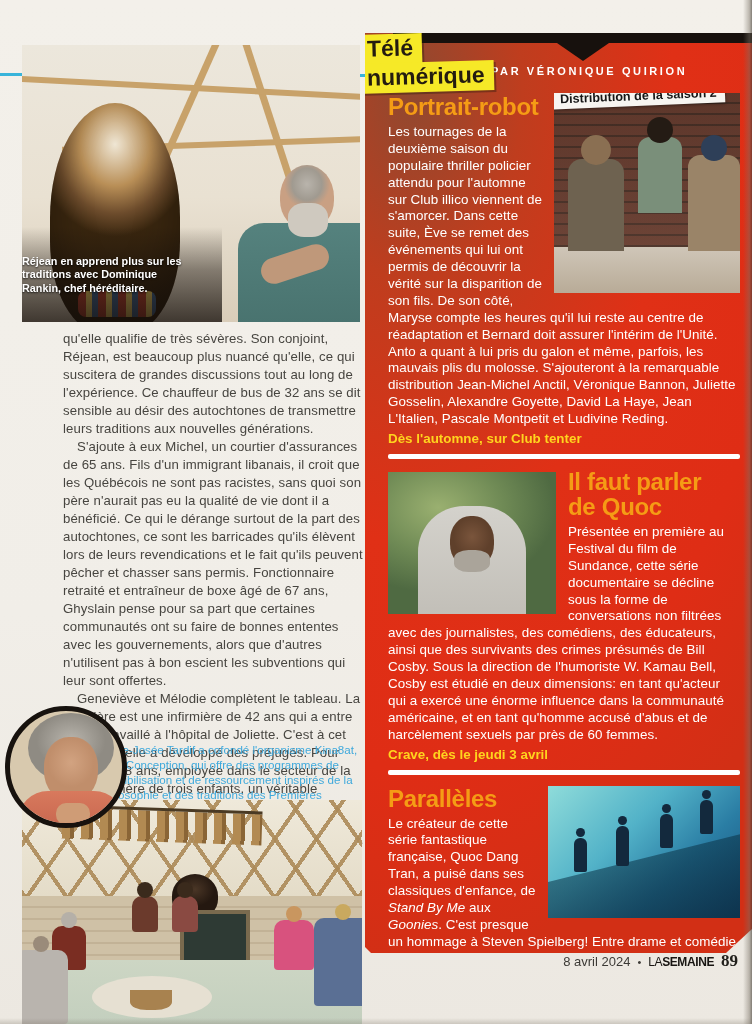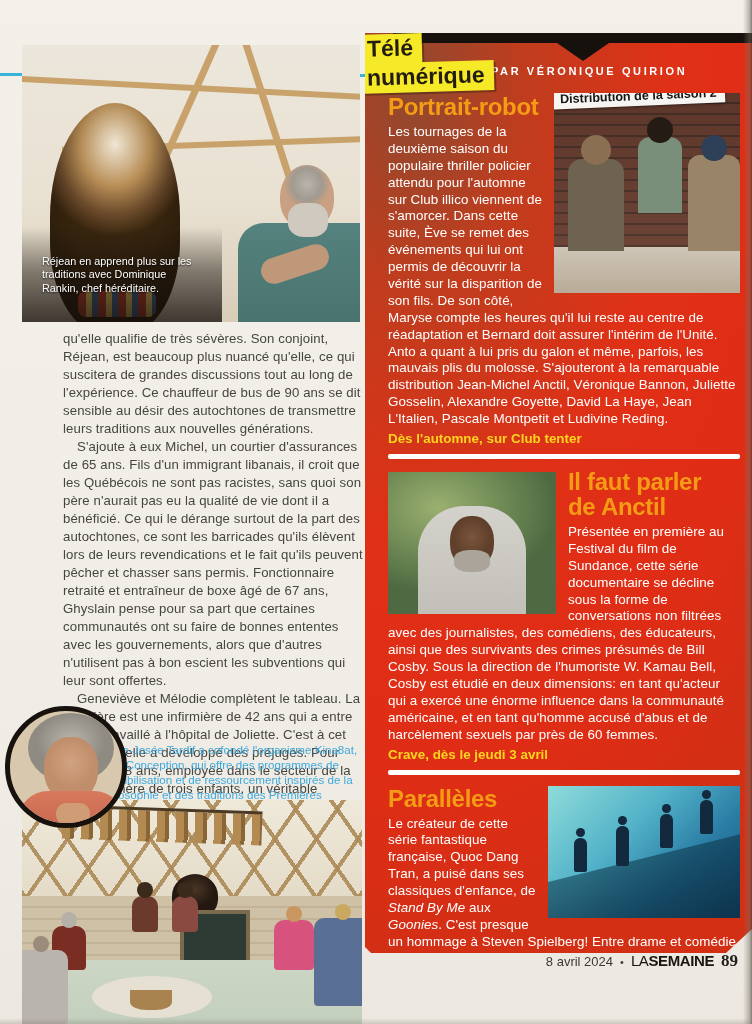--- a/index.html
+++ b/index.html
@@ -25,22 +25,22 @@
   .headdress-band{position:absolute;left:56px;top:246px;width:78px;height:26px;border-radius:8px;
     background:repeating-linear-gradient(90deg,#b03a2a 0 8px,#e0c05a 8px 14px,#3a5f8a 14px 20px);}
   .man-head{position:absolute;left:258px;top:120px;width:54px;height:64px;border-radius:50% 50% 45% 45%;
     background:radial-gradient(50% 45% at 50% 30%,#b9b4ac 0%,#a09a90 55%,#c9a083 85%);}
   .man-beard{position:absolute;left:266px;top:158px;width:40px;height:34px;border-radius:40%;background:#cfc9bf;}
   .man-torso{position:absolute;left:216px;top:178px;width:144px;height:100px;border-radius:26px 20px 0 0;
     background:linear-gradient(180deg,#55827e 0%,#49736f 100%);}
   .man-arm{position:absolute;left:238px;top:206px;width:70px;height:26px;border-radius:13px;background:#bf987a;transform:rotate(-18deg);}
   .photo-top-shade{position:absolute;left:0;bottom:0;width:200px;height:95px;
     background:linear-gradient(0deg,rgba(20,14,10,.78) 0%,rgba(20,14,10,.45) 55%,rgba(20,14,10,0) 100%);}
-  .photo-top-caption{position:absolute;left:20px;bottom:26px;width:160px;color:#fff;font-size:10.8px;
-    font-weight:400;line-height:1.28;text-shadow:0 1px 2px rgba(0,0,0,.8);}
+  .photo-top-caption{position:absolute;left:0;bottom:26px;width:160px;color:#fff;font-size:10.8px;
+    font-weight:700;line-height:1.28;text-shadow:0 1px 2px rgba(0,0,0,.8);}
 
   .body-text{position:absolute;left:63px;top:330px;width:300px;color:#474540;
     font-size:13.2px;line-height:1.365;letter-spacing:.1px;}
   .body-text p+p{text-indent:14px;}
 
   .circle-photo{position:absolute;left:5px;top:706px;width:122px;height:122px;border-radius:50%;
     border:5px solid #17120e;overflow:hidden;background:#d8c9ae;z-index:4;}
   .cp-hair{position:absolute;left:18px;top:2px;width:86px;height:70px;border-radius:50%;
     background:radial-gradient(50% 50% at 50% 40%,#b9b5ad 0%,#8f8b83 80%);}
   .cp-face{position:absolute;left:34px;top:26px;width:54px;height:64px;border-radius:46%;
@@ -116,21 +116,21 @@
   .ph-para{width:196px;height:132px;margin-top:2px;margin-right:-4px;
     background:linear-gradient(135deg,#8fdcda 0%,#52b2c8 38%,#2a7da4 66%,#174f79 100%);}
   .para-diag{position:absolute;left:-20px;top:70px;width:260px;height:90px;transform:rotate(-14deg);
     background:linear-gradient(180deg,rgba(10,50,70,.55),rgba(10,40,60,.75));}
   .walker{position:absolute;width:13px;height:34px;border-radius:6px 6px 2px 2px;background:#13293d;}
   .walker:before{content:"";position:absolute;left:2px;top:-10px;width:9px;height:9px;border-radius:50%;background:#13293d;}
 
   .footer{position:absolute;right:14px;top:951px;display:flex;align-items:baseline;gap:7px;color:#3c3a36;}
   .footer .f-date{font-size:13px;}
   .footer .f-dot{font-size:11px;}
-  .footer .f-brand{font-size:15px;letter-spacing:-.4px;color:#181512;}
+  .footer .f-brand{font-size:12px;letter-spacing:-.4px;color:#181512;}
   .footer .f-brand .thin{font-weight:400;}
   .footer .f-brand .bold{font-weight:800;}
   .footer .f-num{font-family:"Liberation Serif",serif;font-weight:700;font-size:17px;color:#22201c;}
 </style>
 </head>
 <body>
 
 <div class="page">
 
   <div class="cyan-line" style="left:0;top:73px;width:22px;"></div>
@@ -145,21 +145,21 @@
     <div class="headdress-band"></div>
     <div class="man-torso"></div>
     <div class="man-head"></div>
     <div class="man-beard"></div>
     <div class="man-arm"></div>
     <div class="photo-top-shade"></div>
     <div class="photo-top-caption">Réjean en apprend plus sur les traditions avec Dominique Rankin, chef héréditaire.</div>
   </div>
 
   <div class="body-text">
-    <p>qu'elle qualifie de très sévères. Son conjoint, Réjean, est beaucoup plus nuancé qu'elle, ce qui suscitera de grandes discussions tout au long de l'expérience. Ce chauffeur de bus de 90 ans se dit sensible au désir des autochtones de transmettre leurs traditions aux nouvelles générations.</p>
+    <p>qu'elle qualifie de très sévères. Son conjoint, Réjean, est beaucoup plus nuancé qu'elle, ce qui suscitera de grandes discussions tout au long de l'expérience. Ce chauffeur de bus de 32 ans se dit sensible au désir des autochtones de transmettre leurs traditions aux nouvelles générations.</p>
     <p>S'ajoute à eux Michel, un courtier d'assurances de 65 ans. Fils d'un immigrant libanais, il croit que les Québécois ne sont pas racistes, sans quoi son père n'aurait pas eu la qualité de vie dont il a bénéficié. Ce qui le dérange surtout de la part des autochtones, ce sont les barricades qu'ils élèvent lors de leurs revendications et le fait qu'ils peuvent pêcher et chasser sans permis. Fonctionnaire retraité et entraîneur de boxe âgé de 67 ans, Ghyslain pense pour sa part que certaines communautés ont su faire de bonnes ententes avec les gouvernements, alors que d'autres n'utilisent pas à bon escient les subventions qui leur sont offertes.</p>
     <p>Geneviève et Mélodie complètent le tableau. La première est une infirmière de 42 ans qui a entre autres travaillé à l'hôpital de Joliette. C'est à cet endroit qu'elle a développé des préjugés. Pour Mélodie, 38 ans, employée dans le secteur de la santé et mère de trois enfants, un véritable mystère entoure ces nations vivant souvent en région éloignée. Elle se questionne entre autres sur les raisons pour lesquelles ils ne paient pas de taxes.</p>
   </div>
 
   <div class="circle-photo">
     <div class="cp-hair"></div>
     <div class="cp-face"></div>
     <div class="cp-top"></div>
     <div class="cp-hand"></div>
   </div>
@@ -227,21 +227,21 @@
       <div class="sep"></div>
 
       <div class="article">
         <div class="ph ph-left ph-cosby">
           <div class="cosby-hood"></div>
           <div class="cosby-face"></div>
           <div class="cosby-beard"></div>
         </div>
         <h2 class="art-title" style="font-size:24px;line-height:1.04;margin:2px 0 4px 4px;">
           <span style="display:block;">Il faut parler</span>
-          <span style="display:block;">de Anctil</span>
+          <span style="display:block;">de Quoc</span>
         </h2>
         <p class="art-body">Présentée en première au Festival du film de Sundance, cette série documentaire se décline sous la forme de conversations non filtrées avec des journalistes, des comédiens, des éducateurs, ainsi que des survivants des crimes présumés de Bill Cosby. Sous la direction de l'humoriste W. Kamau Bell, Cosby est étudié en deux dimensions: en tant qu'acteur qui a exercé une énorme influence dans la communauté américaine, et en tant qu'homme accusé d'abus et de harcèlement sexuels par près de 60 femmes.</p>
         <div class="art-tag">Crave, dès le jeudi 3 avril</div>
       </div>
 
       <div class="sep"></div>
 
       <div class="article">
         <div class="ph ph-right ph-para">
           <div class="para-diag"></div>

